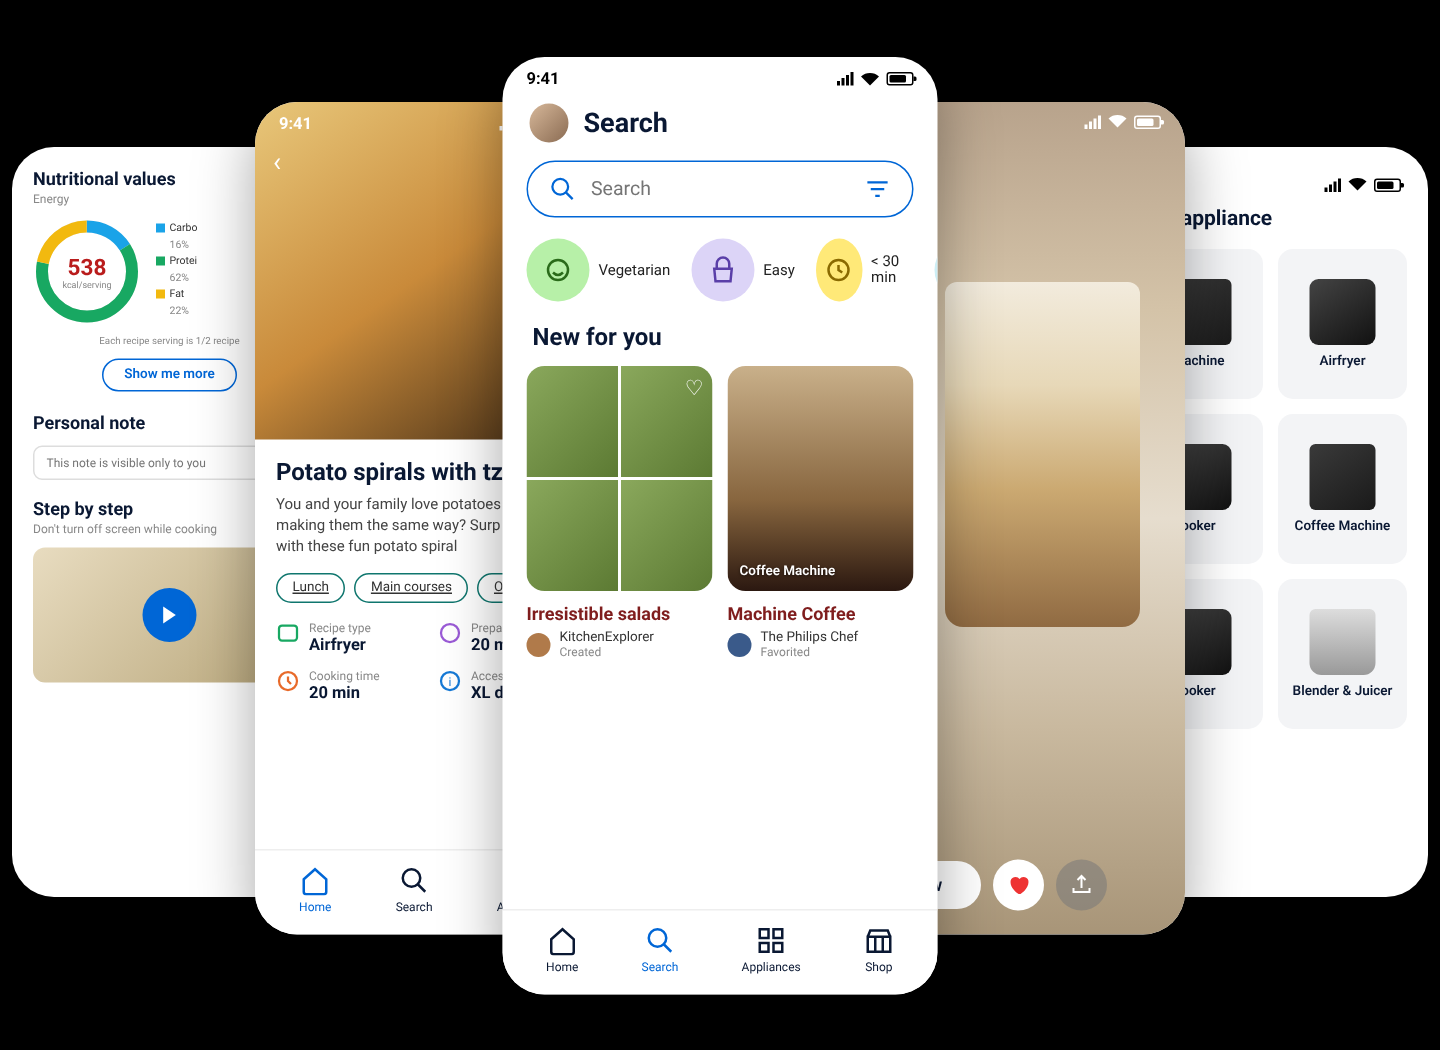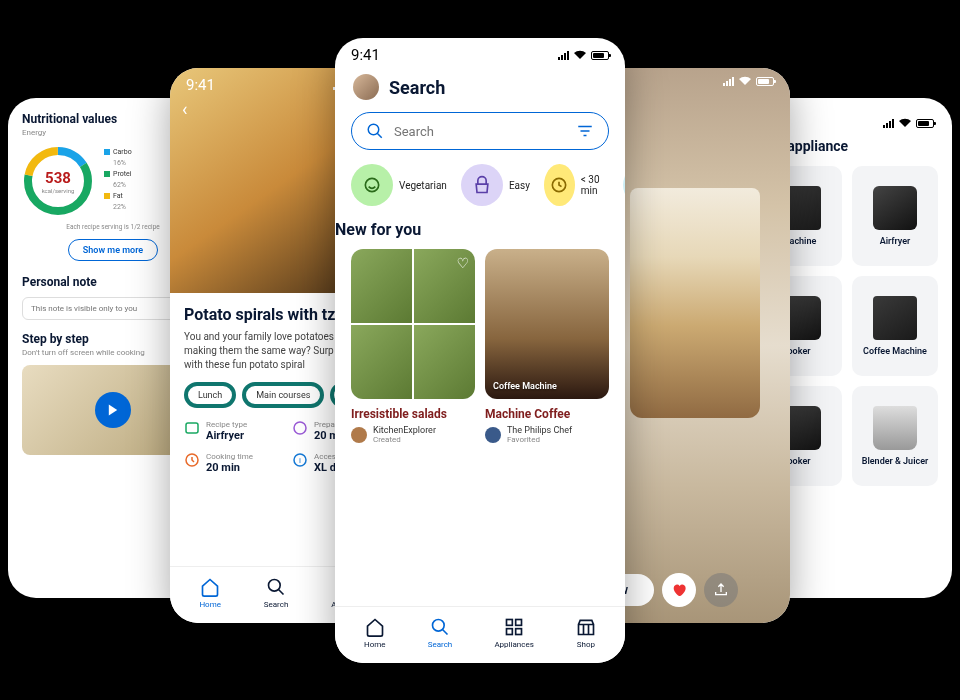--- a/index.html
+++ b/index.html
@@ -13,41 +13,41 @@
 
 .p4 { right:8px; top:98px; width:210px; height:500px; padding:14px 14px 0; }
 
 .p2 { left:170px; top:68px; width:230px; height:555px; }
 
 .p3 { right:170px; top:68px; width:230px; height:555px; }
 
 .p1 { left:335px; top:38px; width:290px; height:625px; }
 
 
-.status { display:flex; justify-content:space-between; align-items:center; padding:8px 16px 4px; font-size:15px; font-weight:400; }
+.status { display:flex; justify-content:space-between; align-items:center; padding:8px 16px 4px; font-size:11px; font-weight:700; }
 .status.light { color:#fff; }
 .sig { display:flex; gap:4px; align-items:center; }
 .bars { display:flex; gap:1px; align-items:flex-end; }
 .bars i { width:2px; background:currentColor; display:block; }
 .bars i:nth-child(1){height:3px}.bars i:nth-child(2){height:5px}.bars i:nth-child(3){height:7px}.bars i:nth-child(4){height:9px}
 .batt { width:18px; height:9px; border:1px solid currentColor; border-radius:2px; position:relative; }
 .batt::after{content:"";position:absolute;right:-3px;top:2px;width:2px;height:3px;background:currentColor;border-radius:0 1px 1px 0;}
 .batt::before{content:"";position:absolute;left:1px;top:1px;bottom:1px;width:70%;background:currentColor;border-radius:1px;}
 
 
 .p1 .hdr { display:flex; align-items:center; gap:10px; padding:6px 18px 12px; }
 .avatar { width:26px; height:26px; border-radius:50%; background:linear-gradient(135deg,#d7b89a,#8a6b52); }
 .p1 h1 { font-size:18px; font-weight:700; color:#0a1833; }
 .srch { margin:0 16px; display:flex; align-items:center; gap:10px; border:1.5px solid #0066d6; border-radius:24px; padding:9px 14px; }
 .srch input { border:none; outline:none; flex:1; font-size:13px; color:#777; background:transparent; }
 .icn { display:inline-flex; }
 .chips { display:flex; gap:14px; padding:14px 16px 6px; overflow:hidden; }
 .chip { display:flex; flex-direction:row; align-items:center; gap:6px; font-size:10px; color:#222; }
 .chip .c { width:42px; height:42px; border-radius:50%; display:flex; align-items:center; justify-content:center; }
-.sec-title { font-size:16px; font-weight:700; color:#0a1833; padding:8px 0 10px; }
+.sec-title { font-size:16px; font-weight:700; color:#0a1833; padding:8px 20px 10px; }
 .cards { display:flex; gap:10px; padding:0 16px; }
 .card { flex:1; }
 .thumb { position:relative; border-radius:12px; overflow:hidden; height:150px; }
 .grid2 { display:grid; grid-template-columns:1fr 1fr; grid-template-rows:1fr 1fr; gap:2px; height:100%; }
 .grid2 div { background:linear-gradient(135deg,#8aa85c,#5c7a33); }
 .coffee-thumb { background:linear-gradient(180deg,#c9b08a 0%,#87653e 60%,#2b1810 100%); height:100%; position:relative; }
 .coffee-thumb .tag { position:absolute; bottom:8px; left:8px; color:#fff; font-size:9px; font-weight:600; text-shadow:0 1px 2px rgba(0,0,0,.6); }
 .heart { position:absolute; top:6px; right:6px; color:#fff; font-size:14px; }
 .card h3 { font-size:12px; font-weight:700; color:#7f1d1d; margin:8px 0 4px; }
 .by { display:flex; align-items:center; gap:6px; font-size:9px; color:#333; }
@@ -60,21 +60,21 @@
 .tab svg { width:20px; height:20px; }
 
 
 .p2 .hero { height:225px; background:linear-gradient(145deg,#e8c77a 0%,#c98a3a 50%,#3a2714 100%); position:relative; }
 .p2 .hero .back { position:absolute; top:30px; left:12px; color:#fff; font-size:18px; }
 .p2 .hero .fav { position:absolute; top:30px; right:12px; color:#fff; font-size:16px; }
 .p2 .body { padding:12px 14px; }
 .p2 h2 { font-size:16px; font-weight:700; color:#0a1833; margin-bottom:6px; }
 .p2 p { font-size:10px; color:#444; line-height:1.4; margin-bottom:10px; }
 .pills { display:flex; gap:6px; margin-bottom:12px; }
-.pill { border:4px solid #0f766e; border-radius:14px; padding:4px 10px; font-size:9px; color:#333; white-space:nowrap; }
+.pill { border:1px solid #0f766e; border-radius:14px; padding:4px 10px; font-size:9px; color:#333; white-space:nowrap;text-decoration:underline; }
 .meta { display:grid; grid-template-columns:1fr 1fr; gap:10px 14px; }
 .m { display:flex; gap:6px; align-items:flex-start; }
 .m .mi { width:16px; height:16px; flex-shrink:0; }
 .m .lbl { font-size:8px; color:#888; }
 .m .val { font-size:11px; font-weight:700; color:#0a1833; }
 
 
 .p3 .bg { position:absolute; inset:0; background:linear-gradient(180deg,#b8a38c 0%,#d4c3a8 25%,#e6ddce 50%,#c9b99f 75%,#a89578 100%); }
 .p3 .glass { position:absolute; top:120px; left:70px; width:130px; height:230px; background:linear-gradient(180deg,#f5efe2 0%,#e8d9b8 30%,#c9a56a 60%,#8a6238 100%); border-radius:8px 8px 12px 12px; opacity:.92; }
 .p3 .ovl { position:absolute; bottom:0; left:0; right:0; padding:16px; }

